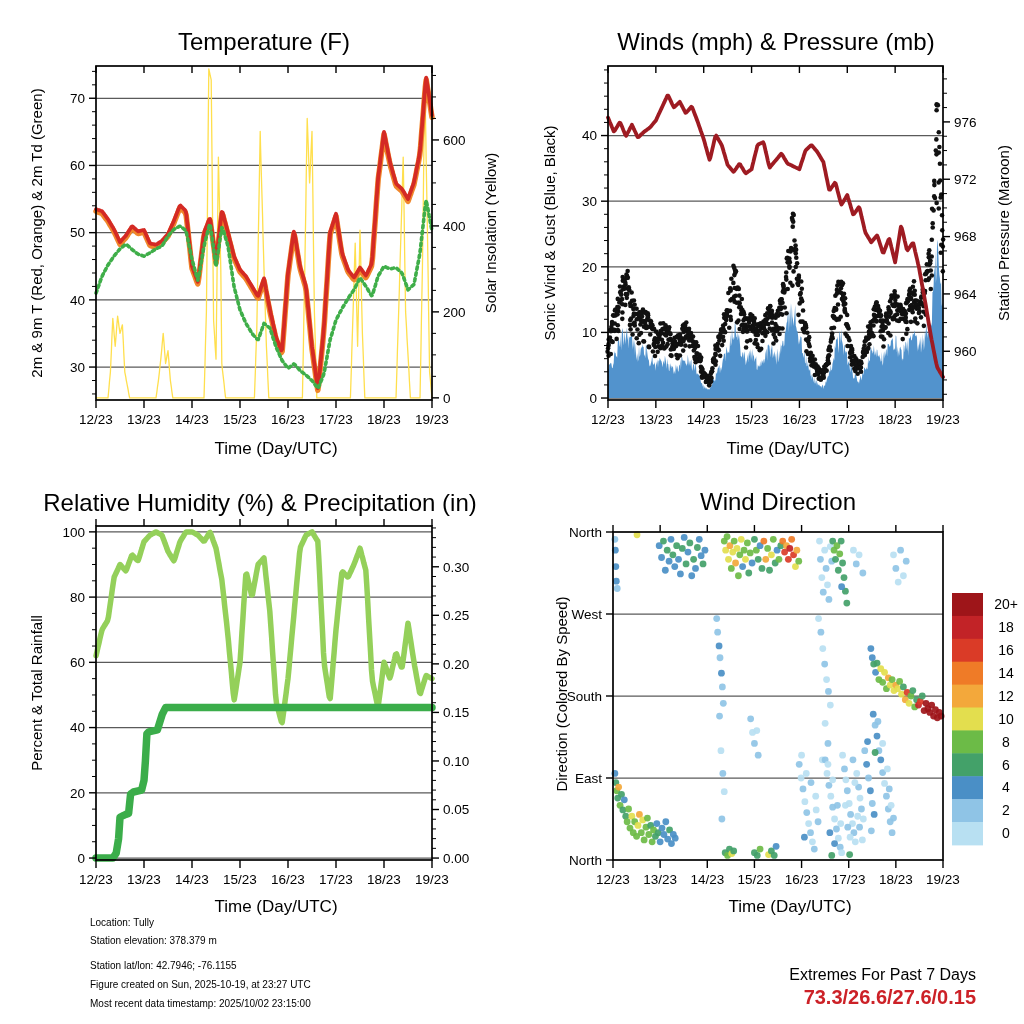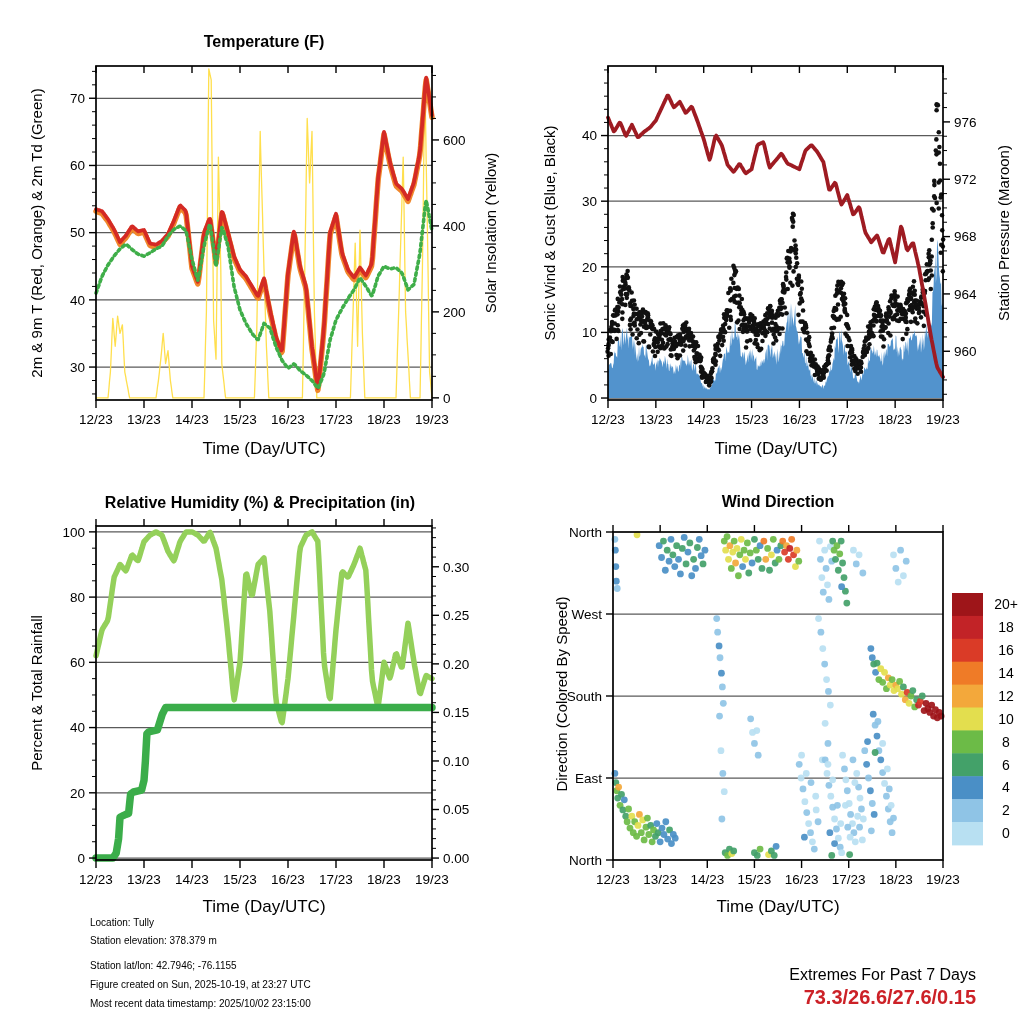--- a/index.html
+++ b/index.html
@@ -1,21 +1,21 @@
 <!DOCTYPE html>
 <html><head>
 <meta charset="utf-8">
 <style>
   html,body{margin:0;padding:0;background:#ffffff;}
   .page{position:relative;width:1024px;height:1024px;background:#fff;overflow:hidden;
         font-family:"Liberation Sans", sans-serif;color:#000;}
   svg{position:absolute;left:0;top:0;}
   .txt{position:absolute;white-space:nowrap;}
-  .title{font-size:16px;transform:translate(-50%,-50%);font-weight:bold;}
-  .xlabel{font-size:17px;transform:translate(-50%,-50%);}
+  .title{font-size:24px;transform:translate(-50%,-50%);}
+  .xlabel{font-size:17px;transform:translate(-50%,-50%);margin-left:12px;}
   .ylab{font-size:15px;transform:translate(-50%,-50%) rotate(-90deg);}
   .mph{font-size:15px;transform:translate(-50%,-50%);margin-left:40px;}
   .footline{font-size:10px;}
   .extline{font-size:16px;transform:translate(-100%,0);margin-top:32px;}
   .extval{font-size:20px;font-weight:bold;transform:translate(-100%,0);}
 </style>
 </head>
 <body>
 
 <div class="page">
@@ -1673,20 +1673,21 @@
         <rect x="952" y="776.2" width="31" height="23.4" fill="#4a8fc6"></rect>
         <text x="1006" y="792.45" text-anchor="middle" font-size="14" font-family="Liberation Sans, sans-serif">4</text>
         <rect x="952" y="799.1" width="31" height="23.4" fill="#8fc4e6"></rect>
         <text x="1006" y="815.35" text-anchor="middle" font-size="14" font-family="Liberation Sans, sans-serif">2</text>
         <rect x="952" y="822" width="31" height="23.4" fill="#b8e0f2"></rect>
         <text x="1006" y="838.25" text-anchor="middle" font-size="14" font-family="Liberation Sans, sans-serif">0</text>
       </g>
     </svg>
 
   <div class="txt title" style="left:264px;top:42px">Temperature (F)</div>
+  <div class="txt title" style="left:776px;top:42px">Winds (mph) &amp; Pressure (mb)</div>
   <div class="txt title" style="left:260px;top:503px">Relative Humidity (%) &amp; Precipitation (in)</div>
   <div class="txt title" style="left:778px;top:502px">Wind Direction</div>
 
   <div class="txt ylab" style="left:36px;top:233px">2m &amp; 9m T (Red, Orange) &amp; 2m Td (Green)</div>
   <div class="txt ylab" style="left:490px;top:233px">Solar Insolation (Yellow)</div>
   <div class="txt ylab" style="left:549px;top:233px">Sonic Wind &amp; Gust (Blue, Black)</div>
   <div class="txt ylab" style="left:1003px;top:233px">Station Pressure (Maroon)</div>
   <div class="txt ylab" style="left:36px;top:693px">Percent &amp; Total Rainfall</div>
   <div class="txt ylab" style="left:561px;top:694px">Direction (Colored By Speed)</div>
 

